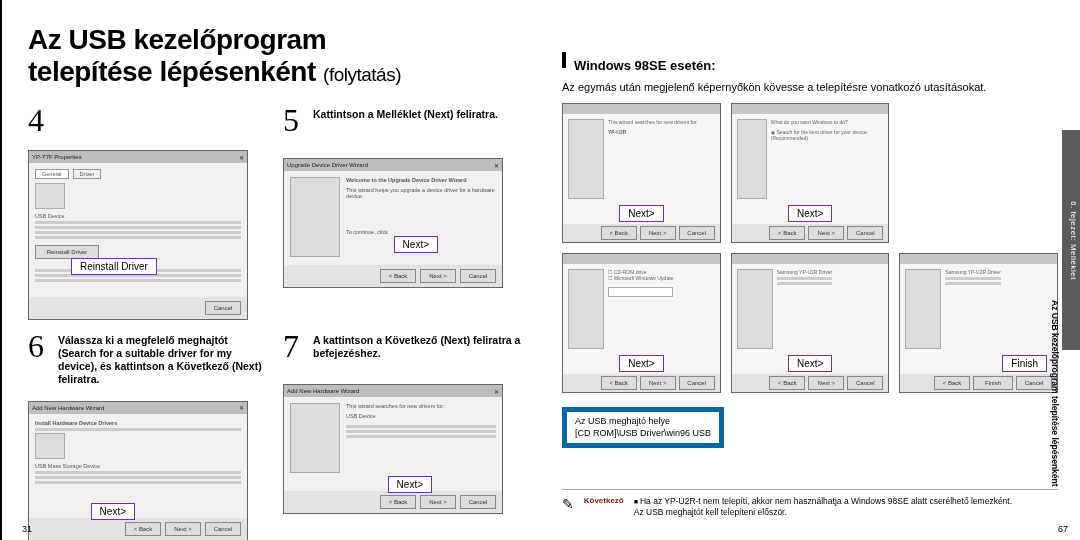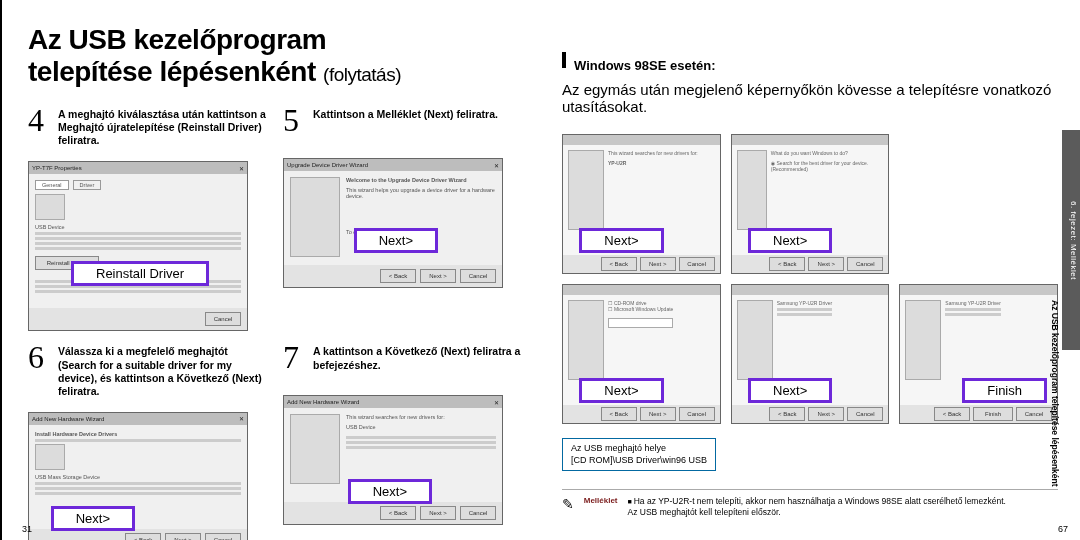--- a/index.html
+++ b/index.html
@@ -24,42 +24,42 @@
 
   .grid-left { display: grid; grid-template-columns: 1fr 1fr; grid-template-rows: auto auto; column-gap: 14px; row-gap: 10px; margin-top: 16px; }
   .cell { display: flex; flex-direction: column; gap: 6px; }
 
   .shot { position: relative; width: 220px; height: 160px; background: #f5f5f5; border: 1px solid #666; overflow: hidden; }
   .shot .title-bar { height: 12px; background: #bdbdbd; display: flex; align-items: center; justify-content: space-between; padding: 0 3px; font-size: 6px; color: #222; }
   .shot .body { position: absolute; top: 12px; bottom: 22px; left: 0; right: 0; background: #f0f0f0; font-size: 5.5px; color: #555; padding: 6px; }
   .shot .btn-row { position: absolute; bottom: 0; left: 0; right: 0; height: 22px; background: #e3e3e3; display: flex; justify-content: flex-end; align-items: center; gap: 4px; padding-right: 6px; }
   .win-btn { min-width: 36px; height: 14px; background: #ddd; border: 1px solid #888; font-size: 6px; display: flex; align-items: center; justify-content: center; color: #333; }
 
-  .callout { position: absolute; background: #fff; border: 3px solid #6d28d9; font-size: 13px; padding: 2px 22px; white-space: nowrap; }
+  .callout { position: absolute; background: #fff; border: 1px solid #6d28d9; font-size: 10px; padding: 2px 8px; white-space: nowrap; }
 
   .callout.reinstall { bottom: 44px; left: 42px; }
   .callout.next-45 { bottom: 34px; right: 64px; }
   .callout.next-6  { bottom: 20px; right: 112px; }
   .callout.next-7  { bottom: 20px; right: 70px; }
 
   
   .sect-head { display: flex; align-items: center; gap: 8px; margin: 28px 0 8px; }
   .sect-bar { width: 4px; height: 16px; background: #000; }
   .sect-head h2 { font-size: 13px; font-weight: 700; margin-top: 12px; }
-  .lead { font-size: 15px; margin-bottom: 19px; }
+  .lead { font-size: 11px; margin-bottom: 10px; }
 
   .grid-right { display: grid; grid-template-columns: 1fr 1fr 1fr; grid-template-rows: 140px 140px; gap: 10px; margin-bottom: 10px; }
   .shot-r { position: relative; width: 100%; height: 100%; background: #f2f2f2; border: 1px solid #666; overflow: hidden; }
   .shot-r .title-bar { height: 10px; background: #c7c7c7; }
   .shot-r .btn-row { position: absolute; bottom: 0; left: 0; right: 0; height: 18px; background: #e3e3e3; display: flex; justify-content: flex-end; align-items: center; gap: 3px; padding-right: 5px; }
   .shot-r .body { position: absolute; top: 10px; bottom: 18px; left: 0; right: 0; background: #f6f6f6; padding: 5px; font-size: 5px; color: #666; }
   .callout.rnext { bottom: 20px; right: 56px; }
   .callout.rfin  { bottom: 20px; right: 10px; }
 
-  .loc-box { border: 1px solid #0369a1; display: inline-block; padding: 4px 8px; font-size: 9px; line-height: 1.3; margin-top: 4px; }
+  .loc-box { border: 5px solid #0369a1; display: inline-block; padding: 4px 8px; font-size: 9px; line-height: 1.3; margin-top: 4px; }
 
   .post-note { font-size: 10px; margin-top: 10px; }
 
   .note-block { position: absolute; bottom: 22px; left: 22px; right: 22px; display: flex; gap: 10px; align-items: flex-start; border-top: 1px solid #aaa; padding-top: 6px; }
   .note-icon { font-size: 14px; }
   .note-label { font-size: 8px; color: #7a1b1b; font-weight: 700; }
   .note-text { font-size: 8.5px; line-height: 1.3; }
   .note-text .bul::before { content: "■ "; font-size: 7px; }
 
   .page-num { position: absolute; bottom: 6px; font-size: 9px; }
@@ -85,21 +85,20 @@
     <span>Az USB kezelőprogram</span><br>
     <span>telepítése lépésenként</span>
     <span class="cont">(folytatás)</span>
   </h1>
 
   <div class="grid-left">
 
     <div class="cell">
       <div class="step">
         <div class="step-num">4</div>
-        <div class="step-txt">A meghajtó kiválasztása után kattintson a Meghajtó újratelepítése (Reinstall Driver) feliratra.</div>
       </div>
       <div class="shot s4">
         <div class="title-bar">
           <span>YP-T7F    Properties</span>
             <span>✕</span>
         </div>
         <div class="body">
           <div style="display:flex;gap:4px;margin-bottom:4px;">
             <span style="border:1px solid #999;padding:1px 6px;background:#fff;">General</span>
             <span style="border:1px solid #999;padding:1px 6px;">Driver</span>
@@ -315,21 +314,21 @@
 
   <div class="loc-box">
     <div>Az USB meghajtó helye</div>
     <div>[CD ROM]\USB Driver\win96 USB</div>
   </div>
 
 
   <div class="note-block">
     <div class="note-icon">✎</div>
     <div>
-      <div class="note-label">Melléklet</div>
+      <div class="note-label">Következő</div>
     </div>
     <div class="note-text">
       <div class="bul">Ha az YP-U2R-t nem telepíti, akkor nem használhatja a Windows 98SE alatt cserélhető lemezként.</div>
       <div>Az USB meghajtót kell telepíteni először.</div>
     </div>
   </div>
 
   <div class="side-tab">6. fejezet: Melléklet</div>
   <div class="side-label">Az USB kezelőprogram
 telepítése lépésenként</div>

